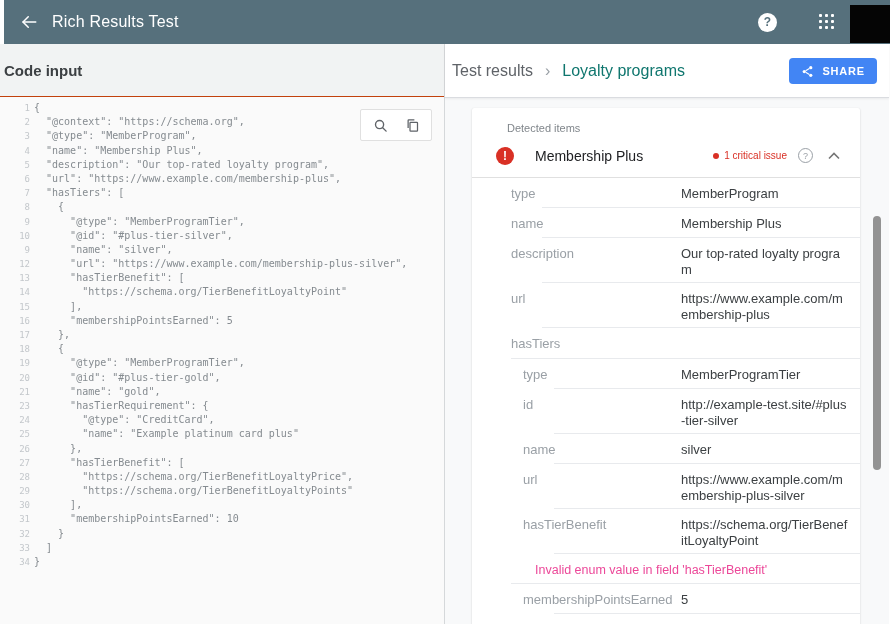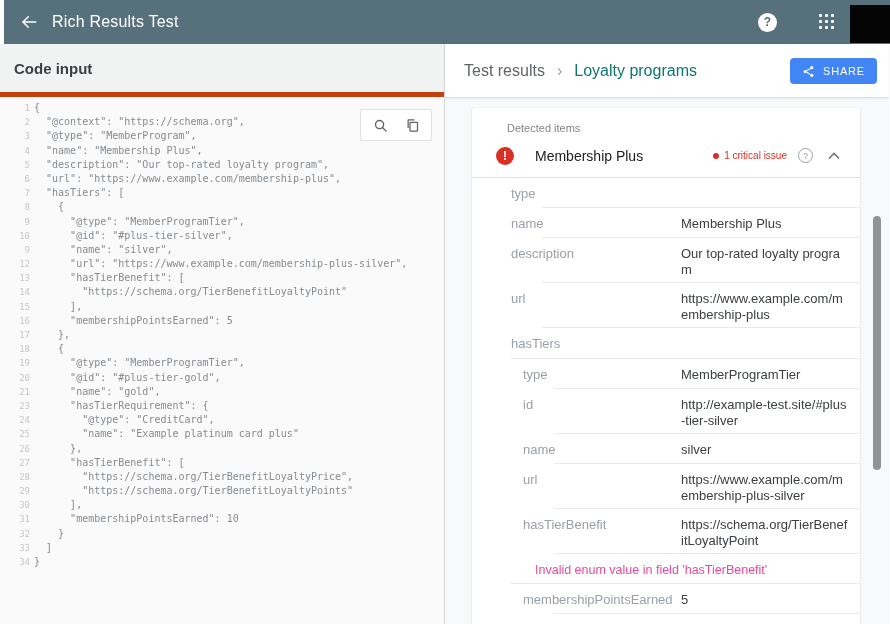--- a/index.html
+++ b/index.html
@@ -18,46 +18,46 @@
                  justify-content:center; margin-right:42px; cursor:pointer; }
   .apps-grid { width:16px; height:16px; display:grid; grid-template-columns:repeat(3,1fr);
                gap:2.5px; margin-right:15px; cursor:pointer; }
   .apps-grid i { width:3px; height:3px; background:#fff; border-radius:1px; }
   .avatar { width:40px; height:38px; background:#050505; margin:3px 4px 0 0; cursor:pointer; }
 
   
   .main { position:absolute; top:44px; left:0; width:890px; height:580px; display:flex; }
   .code-panel { width:445px; height:100%; border-right:1px solid #d5d8da; background:#fafafa;
                 display:flex; flex-direction:column; }
-  .code-header { height:53px; background:#f1f3f3; border-bottom:5px solid #c2410c;
-                 display:flex; align-items:center; padding-left:14px; }
+  .code-header { height:53px; background:#f1f3f3; border-bottom:1px solid #c2410c;
+                 display:flex; align-items:center; padding-left:4px; }
   .code-header span { font-size:15px; font-weight:bold; color:#3c4043; }
   .code-area { position:relative; flex:1; background:#fafafa; padding:4px 0 0 8px; overflow:hidden; }
   .code-tools { position:absolute; top:12px; right:12px; background:#fff;
                 border:1px solid #e0e0e0; border-radius:2px; display:flex;
                 align-items:center; padding:4px 8px; gap:10px; }
   .tool-btn { width:22px; height:22px; display:flex; align-items:center; justify-content:center;
               cursor:pointer; color:#5f6368; }
   .code-line { display:flex; line-height:14.2px; height:14.2px; white-space:pre; }
   .ln { width:22px; text-align:right; color:#c3c7cb; font-family:"DejaVu Sans Mono", monospace;
         font-size:9px; flex:none; user-select:none; }
   .code { margin-left:4px; color:#858b90; font-family:"DejaVu Sans Mono", monospace;
           font-size:10px; }
 
   
   .results-panel { width:444px; height:100%; background:#f8f9fa; position:relative; }
   .results-header { height:54px; background:#fff; border-bottom:1px solid #dadce0;
                     box-shadow:0 1px 2px rgba(60,64,67,.08); display:flex; align-items:center;
-                    padding-left:19px; position:relative; z-index:5; }
+                    padding-left:7px; position:relative; z-index:5; }
   .crumb-link { font-size:16px; color:#5f6368; cursor:pointer; }
   .crumb-sep { font-size:16px; color:#9aa0a6; margin:0 12px; }
   .crumb-current { font-size:16px; color:#0f766e; }
   .share-btn { position:absolute; right:12px; top:14px; height:26px; background:#4285f4;
                color:#fff; border:none; border-radius:4px; display:flex; align-items:center;
-               padding:0 12px; font-size:11px; font-weight:normal; letter-spacing:.8px;
+               padding:0 12px; font-size:11px; font-weight:bold; letter-spacing:.8px;
                cursor:pointer; font-family:"Liberation Sans", sans-serif; }
   .share-btn svg { margin-right:8px; }
 
   .results-body { position:absolute; left:0; top:54px; width:444px; height:454px; }
   .card { position:absolute; left:27px; top:10px; width:388px; height:600px; background:#fff;
           border-radius:2px; box-shadow:0 1px 2px rgba(60,64,67,.2), 0 0 1px rgba(60,64,67,.1); }
   .detected-label { font-size:11px; color:#80868b; padding:14px 0 0 35px; }
   .item-header { display:flex; align-items:center; height:44px; padding:0 14px 0 24px;
                  border-bottom:1px solid #e0e0e0; cursor:pointer; }
   .err-badge { width:18px; height:18px; border-radius:50%; background:#d93025; color:#fff;
@@ -207,20 +207,21 @@
             <span class="chev">
               <svg width="12" height="8" viewBox="0 0 12 8" fill="none" stroke="#757575" stroke-width="1.6">
                   <polyline points="1,6.5 6,1.5 11,6.5"></polyline>
                 </svg>
             </span>
           </div>
         </div>
         <div id="detail-table">
             <div class="drow ind1">
               <span class="dlabel">type</span>
+              <div class="dvalue">MemberProgram</div>
             </div>
             <div class="drow ind1">
               <span class="dlabel">name</span>
               <div class="dvalue">Membership Plus</div>
             </div>
             <div class="drow ind1">
               <span class="dlabel">description</span>
               <div class="dvalue">Our top-rated loyalty program</div>
             </div>
             <div class="drow ind1">

